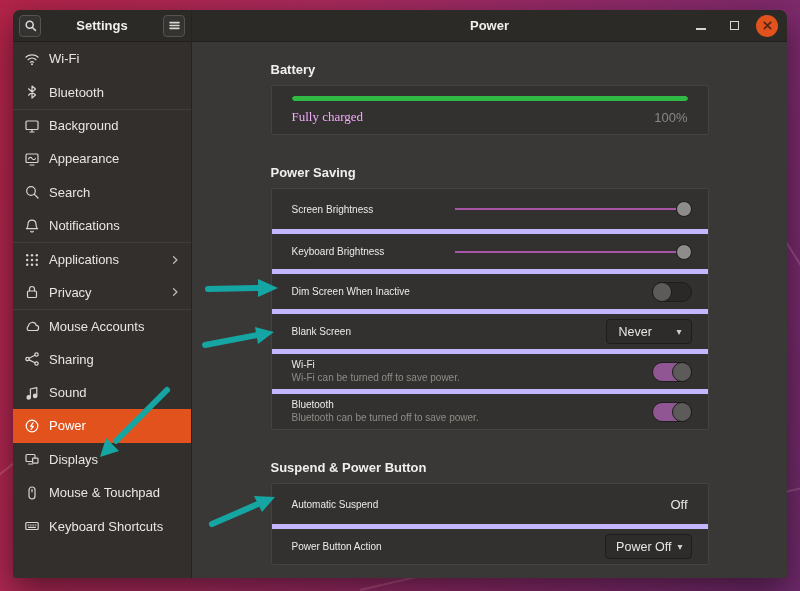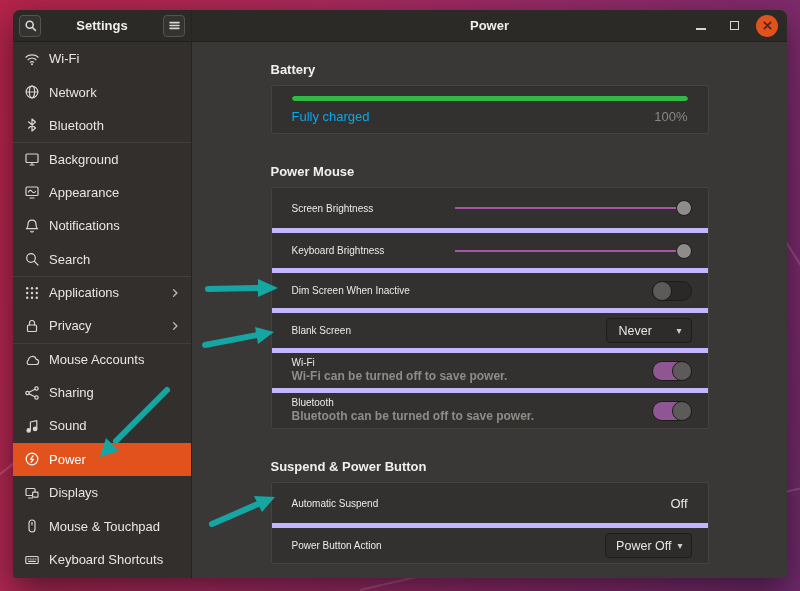--- a/index.html
+++ b/index.html
@@ -48,29 +48,29 @@
 
   .content { flex:1; overflow:hidden; background:#3a3836; }
   .col { width:438px; margin:12px auto; }
   .section h2 { font-size:13px; font-weight:bold; color:#f1efed; margin:30px 0 8px; }
   .section:first-child h2 { margin-top:20px; }
   .card { background:#33312f; border:1px solid #454240; border-radius:2px; }
   .card .row { height:40px; display:flex; align-items:center; padding:0 16px 0 20px; border-top:5px solid #c4b5fd; }
   .card .row:first-child { border-top:none; }
   .row-label { font-size:10px; color:#eceae8; }
   .row-text { display:flex; flex-direction:column; justify-content:center; line-height:1.25; }
-  .row-sub { font-size:12px; color:#8f8b87;font-weight:bold; }
+  .row-sub { font-size:10px; color:#8f8b87; }
   .row-value { margin-left:auto; font-size:13px; color:#e8e6e3; padding-right:4px; }
 
   
   .battery-body { padding:10px 20px 9px; }
   .battery-bar { height:5px; border-radius:3px; background:#201f1e; overflow:hidden; }
   .battery-fill { height:100%; border-radius:3px; background:var(--green); }
   .battery-info { margin-top:8px; display:flex; justify-content:space-between; align-items:center; }
-  .battery-status { font-size:13px; color:#0ea5e9; }
+  .battery-status { font-size:13px; color:#f0abfc;font-family:Liberation Serif, serif; }
   .battery-percent { font-size:13px; color:#8a8784; }
 
   
   .slider { margin-left:auto; width:237px; height:18px; position:relative; cursor:pointer; }
   .slider-track { position:absolute; left:0; right:8px; top:8px; height:2px; background:var(--slider); }
   .slider-handle { position:absolute; right:0; top:1px; width:16px; height:16px; border-radius:50%;
     background:#8e8c8a; border:1px solid #1c1b1a; }
 
   
   .toggle { margin-left:auto; width:40px; height:20px; border-radius:10px; position:relative; cursor:pointer; }
@@ -129,30 +129,20 @@
               <svg class="ic" width="16" height="16" viewBox="0 0 16 16" fill="none" stroke="#d8d5d2" stroke-width="1.2" stroke-linecap="round" stroke-linejoin="round">
                 <path d="M1.8 6.2C5 3.2 11 3.2 14.2 6.2M4 8.7C6.3 6.7 9.7 6.7 12 8.7M6.3 11.2C7.3 10.4 8.7 10.4 9.7 11.2"></path>
                 <circle cx="8" cy="13.3" r="1" fill="#d8d5d2" stroke="none"></circle>
               </svg>
             </span>
             <span class="side-label">Wi-Fi</span>
           </div>
           <div class="side-row">
             <span class="side-icon">
               <svg class="ic" width="16" height="16" viewBox="0 0 16 16" fill="none" stroke="#d8d5d2" stroke-width="1.2" stroke-linecap="round" stroke-linejoin="round">
-                <circle cx="8" cy="8" r="5.8"></circle>
-                <ellipse cx="8" cy="8" rx="2.6" ry="5.8"></ellipse>
-                <path d="M2.2 8h11.6"></path>
-              </svg>
-            </span>
-            <span class="side-label">Network</span>
-          </div>
-          <div class="side-row">
-            <span class="side-icon">
-              <svg class="ic" width="16" height="16" viewBox="0 0 16 16" fill="none" stroke="#d8d5d2" stroke-width="1.2" stroke-linecap="round" stroke-linejoin="round">
                 <path d="M4.5 4.8L11.5 11 8 14V2l3.5 3L4.5 11.2"></path>
               </svg>
             </span>
             <span class="side-label">Bluetooth</span>
           </div>
           <div class="side-row divided">
             <span class="side-icon">
               <svg class="ic" width="16" height="16" viewBox="0 0 16 16" fill="none" stroke="#d8d5d2" stroke-width="1.2" stroke-linecap="round" stroke-linejoin="round">
                 <rect x="2" y="3" width="12" height="8.5" rx="1"></rect>
                 <path d="M6 14h4M8 11.5V14"></path>
@@ -166,34 +156,34 @@
                 <rect x="2" y="3" width="12" height="8.5" rx="1"></rect>
                 <path d="M6 14h4"></path>
                 <path d="M4.5 8c1-2 2.5-2 3.5-.5s2.5 1.5 3.5 0"></path>
               </svg>
             </span>
             <span class="side-label">Appearance</span>
           </div>
           <div class="side-row">
             <span class="side-icon">
               <svg class="ic" width="16" height="16" viewBox="0 0 16 16" fill="none" stroke="#d8d5d2" stroke-width="1.2" stroke-linecap="round" stroke-linejoin="round">
+                <circle cx="7" cy="7" r="4.3"></circle>
+                <path d="M10.4 10.4L14 14"></path>
+              </svg>
+            </span>
+            <span class="side-label">Search</span>
+          </div>
+          <div class="side-row">
+            <span class="side-icon">
+              <svg class="ic" width="16" height="16" viewBox="0 0 16 16" fill="none" stroke="#d8d5d2" stroke-width="1.2" stroke-linecap="round" stroke-linejoin="round">
                 <path d="M8 2.2c2.6 0 4 1.9 4 4.3 0 2.9.9 3.7 1.6 4.2H2.4C3.1 10.2 4 9.4 4 6.5 4 4.1 5.4 2.2 8 2.2z"></path>
                 <path d="M6.8 13.2a1.3 1.3 0 0 0 2.4 0"></path>
               </svg>
             </span>
             <span class="side-label">Notifications</span>
-          </div>
-          <div class="side-row">
-            <span class="side-icon">
-              <svg class="ic" width="16" height="16" viewBox="0 0 16 16" fill="none" stroke="#d8d5d2" stroke-width="1.2" stroke-linecap="round" stroke-linejoin="round">
-                <circle cx="7" cy="7" r="4.3"></circle>
-                <path d="M10.4 10.4L14 14"></path>
-              </svg>
-            </span>
-            <span class="side-label">Search</span>
           </div>
           <div class="side-row divided">
             <span class="side-icon">
               <svg class="ic" width="16" height="16" viewBox="0 0 16 16">
                 <g fill="#d8d5d2">
                   <circle cx="3.2" cy="3.2" r="1.2"></circle>
                   <circle cx="8" cy="3.2" r="1.2"></circle>
                   <circle cx="12.8" cy="3.2" r="1.2"></circle>
                   <circle cx="3.2" cy="8" r="1.2"></circle>
                   <circle cx="8" cy="8" r="1.2"></circle>
@@ -324,21 +314,21 @@
                 </div>
                 <div class="battery-info">
                   <span class="battery-status">Fully charged</span>
                   <span class="battery-percent">100%</span>
                 </div>
               </div>
             </div>
           </div>
 
           <div class="section">
-            <h2>Power Mouse</h2>
+            <h2>Power Saving</h2>
             <div class="card">
 
               <div class="row">
                 <span class="row-label">Screen Brightness</span>
                 <div class="slider">
                   <div class="slider-track"></div>
                   <div class="slider-handle"></div>
                 </div>
               </div>
 

